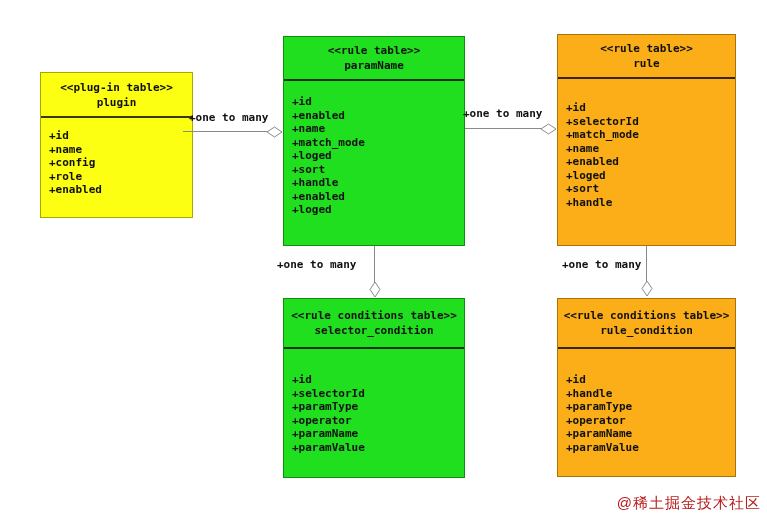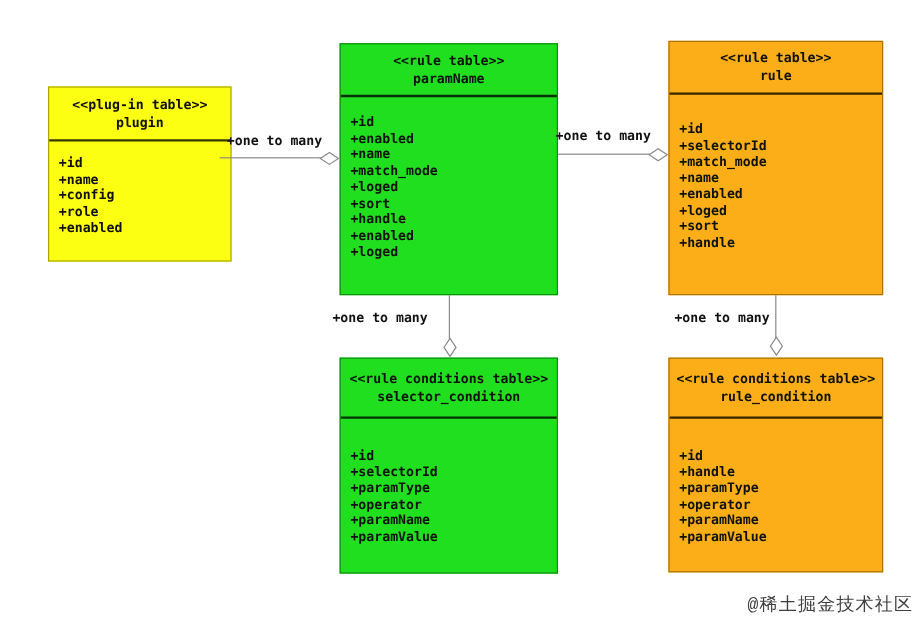--- a/index.html
+++ b/index.html
@@ -12,22 +12,22 @@
             font-size:11px;font-weight:bold;color:#111;line-height:15px;text-align:center;}
   .tbl-body{box-sizing:border-box;padding:var(--padtop) 16px 0 8px;font-size:11px;font-weight:bold;
             color:#111;}
   .field{line-height:13.5px;white-space:pre;}
 
   .conn-line-h{position:absolute;height:0;border-top:1px solid #8a8a8a;}
   .conn-line-v{position:absolute;width:0;border-left:1px solid #8a8a8a;}
   .conn-label{position:absolute;font-size:11px;font-weight:bold;color:#111;white-space:pre;}
   .diamond{position:absolute;}
 
-  .watermark{position:absolute;right:6px;bottom:4px;font-size:15px;color:#404040;
-             font-family:Liberation Mono, monospace;letter-spacing:1px;}
+  .watermark{position:absolute;right:6px;bottom:4px;font-size:15px;color:#b91c1c;
+             font-family:Liberation Sans, sans-serif;letter-spacing:1px;}
 </style>
 </head>
 <body>
 
 <div id="canvas">
 
   <div class="tbl" style="left:40px;top:72px;width:153px;height:146px;--fill:#fdff13;--border:#a8a800;--headh:45px;--padtop:11px;">
     <div class="tbl-head">
       <div>&lt;&lt;plug-in table&gt;&gt;</div>
       <div>plugin</div>

